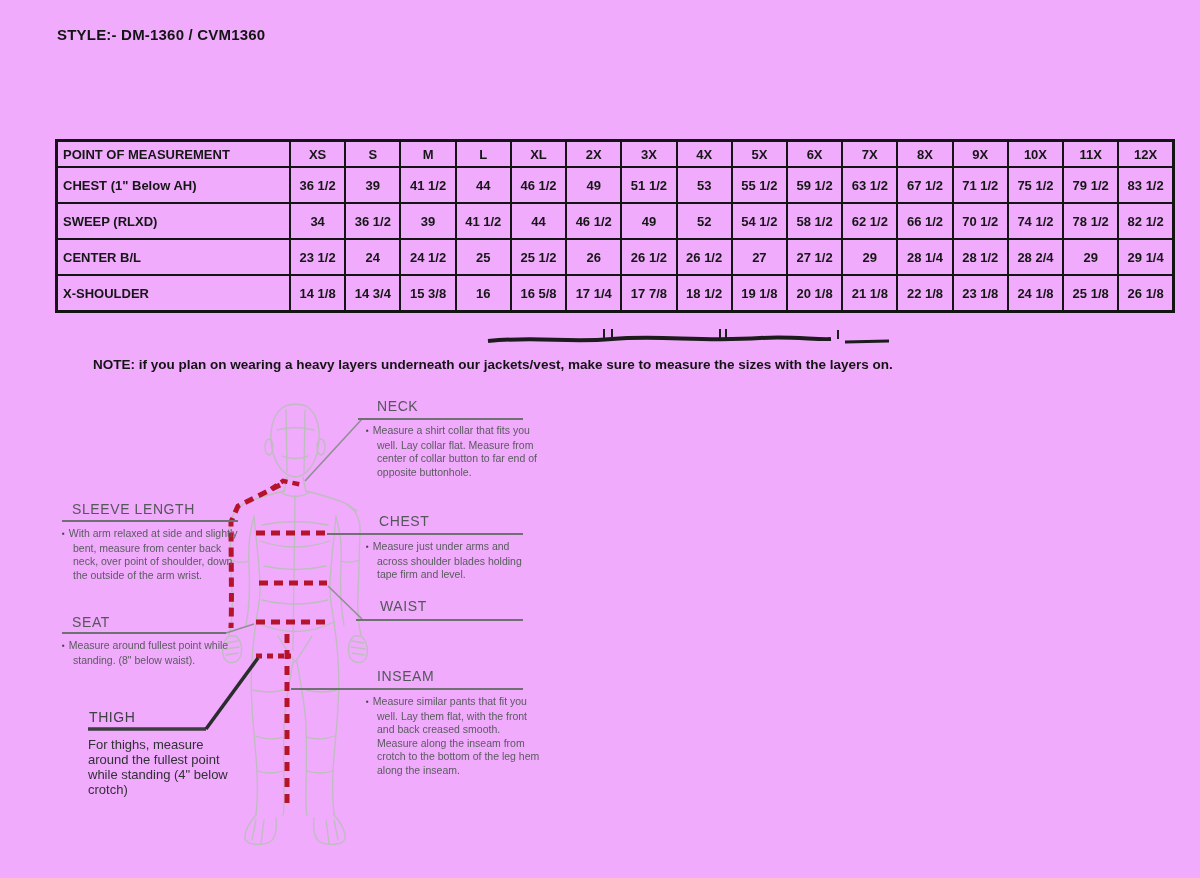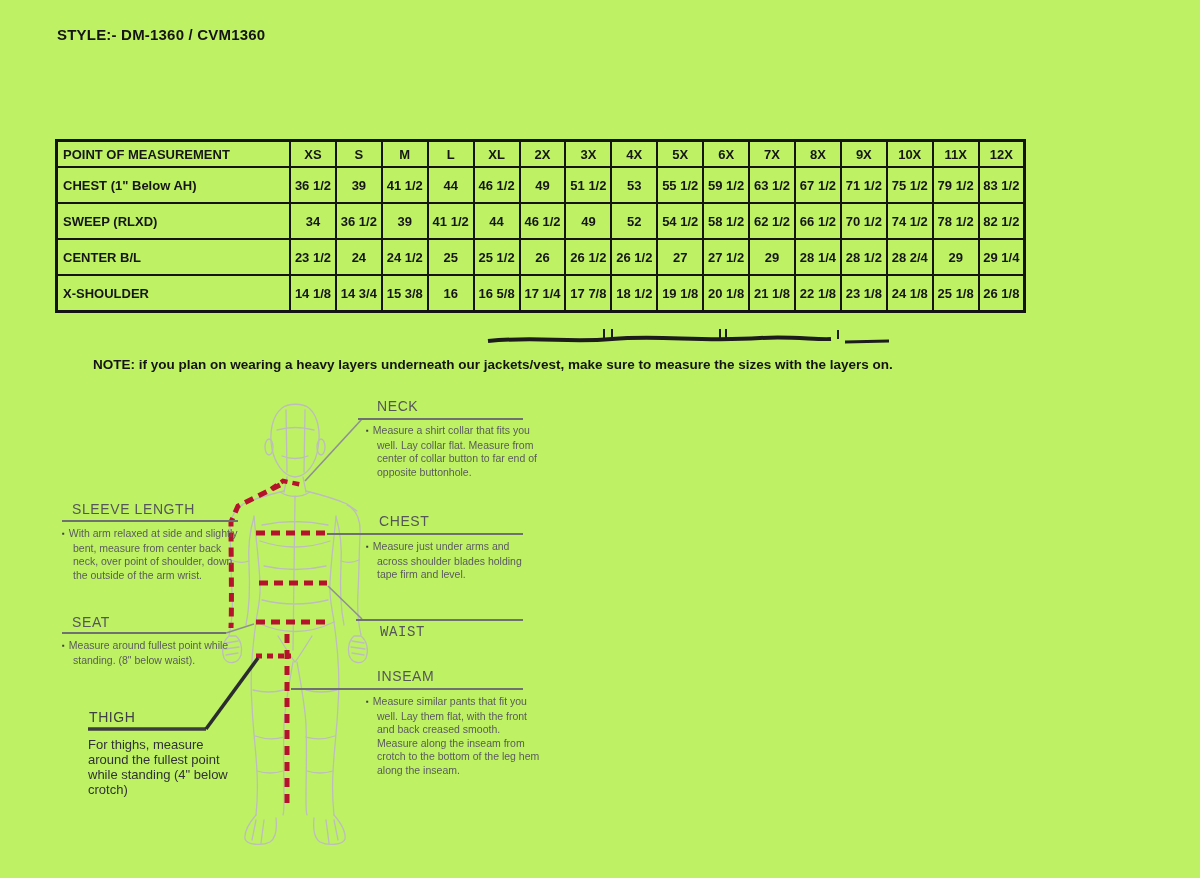--- a/index.html
+++ b/index.html
@@ -1,21 +1,21 @@
 <!DOCTYPE html>
 <html><head>
 <meta charset="utf-8">
 <style>
   html,body{margin:0;padding:0;background:#fff;}
-  .page{position:relative;width:1200px;height:878px;background:#bef264;overflow:hidden;
+  .page{position:relative;width:1200px;height:878px;background:#f0abfc;overflow:hidden;
         font-family:"Liberation Sans",sans-serif;}
   .style-title{position:absolute;left:57px;top:26px;font-size:15px;font-weight:bold;
         color:#141414;letter-spacing:.2px;}
   
-  .size-table{position:absolute;left:55px;top:139px;width:971px;border-collapse:collapse;
+  .size-table{position:absolute;left:55px;top:139px;width:1120px;border-collapse:collapse;
         table-layout:fixed;border:3px solid #141414;}
   .size-table th,.size-table td{border:2px solid #141414;font-size:13px;font-weight:bold;
         color:#161616;text-align:center;padding:0 2px;overflow:hidden;white-space:nowrap;}
   .size-table th{height:24px;}
   .size-table td{height:34px;}
   .size-table .pom{width:224px;text-align:left;padding-left:5px;}
   
   .note{position:absolute;left:57px;top:357px;font-size:13.5px;font-weight:bold;color:#141414;padding-left:36px;}
   
   .fig-svg{position:absolute;left:0;top:0;width:1200px;height:878px;pointer-events:none;}
@@ -205,21 +205,21 @@
       <path d="M206,729 L258,658" stroke="#2b2c2e" stroke-width="3.5"></path>
     </g>
   </svg>
 
   <div class="mg-title" style="left:377px;top:398px;">NECK</div>
   <div class="mg-desc" style="left:366px;top:424px;width:160px;"><span class="blt">▪</span><span>Measure a shirt collar that fits you well. Lay collar flat. Measure from center of collar button to far end of opposite buttonhole.</span></div>
 
   <div class="mg-title" style="left:379px;top:513px;">CHEST</div>
   <div class="mg-desc" style="left:366px;top:540px;width:162px;"><span class="blt">▪</span><span>Measure just under arms and across shoulder blades holding tape firm and level.</span></div>
 
-  <div class="mg-title" style="left:380px;top:624px;font-family:Liberation Mono, monospace;">WAIST</div>
+  <div class="mg-title" style="left:380px;top:598px;">WAIST</div>
 
   <div class="mg-title" style="left:377px;top:668px;">INSEAM</div>
   <div class="mg-desc" style="left:366px;top:695px;width:166px;"><span class="blt">▪</span><span>Measure similar pants that fit you well. Lay them flat, with the front and back creased smooth. Measure along the inseam from crotch to the bottom of the leg hem along the inseam.</span></div>
 
   <div class="mg-title" style="left:72px;top:501px;">SLEEVE LENGTH</div>
   <div class="mg-desc" style="left:62px;top:527px;width:174px;"><span class="blt">▪</span><span>With arm relaxed at side and slightly bent, measure from center back neck, over point of shoulder, down the outside of the arm wrist.</span></div>
 
   <div class="mg-title" style="left:72px;top:614px;">SEAT</div>
   <div class="mg-desc" style="left:62px;top:639px;width:160px;"><span class="blt">▪</span><span>Measure around fullest point while standing. (8" below waist).</span></div>
 

